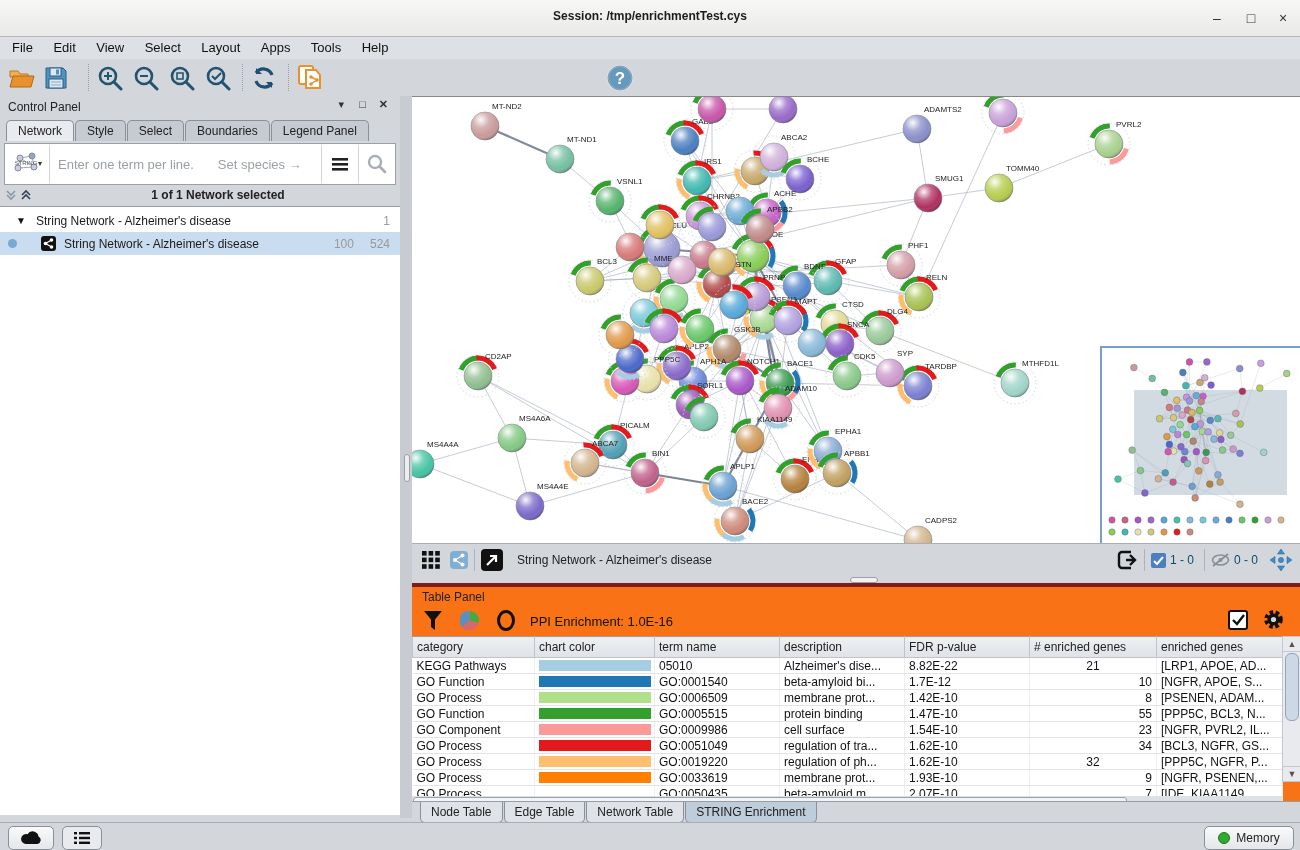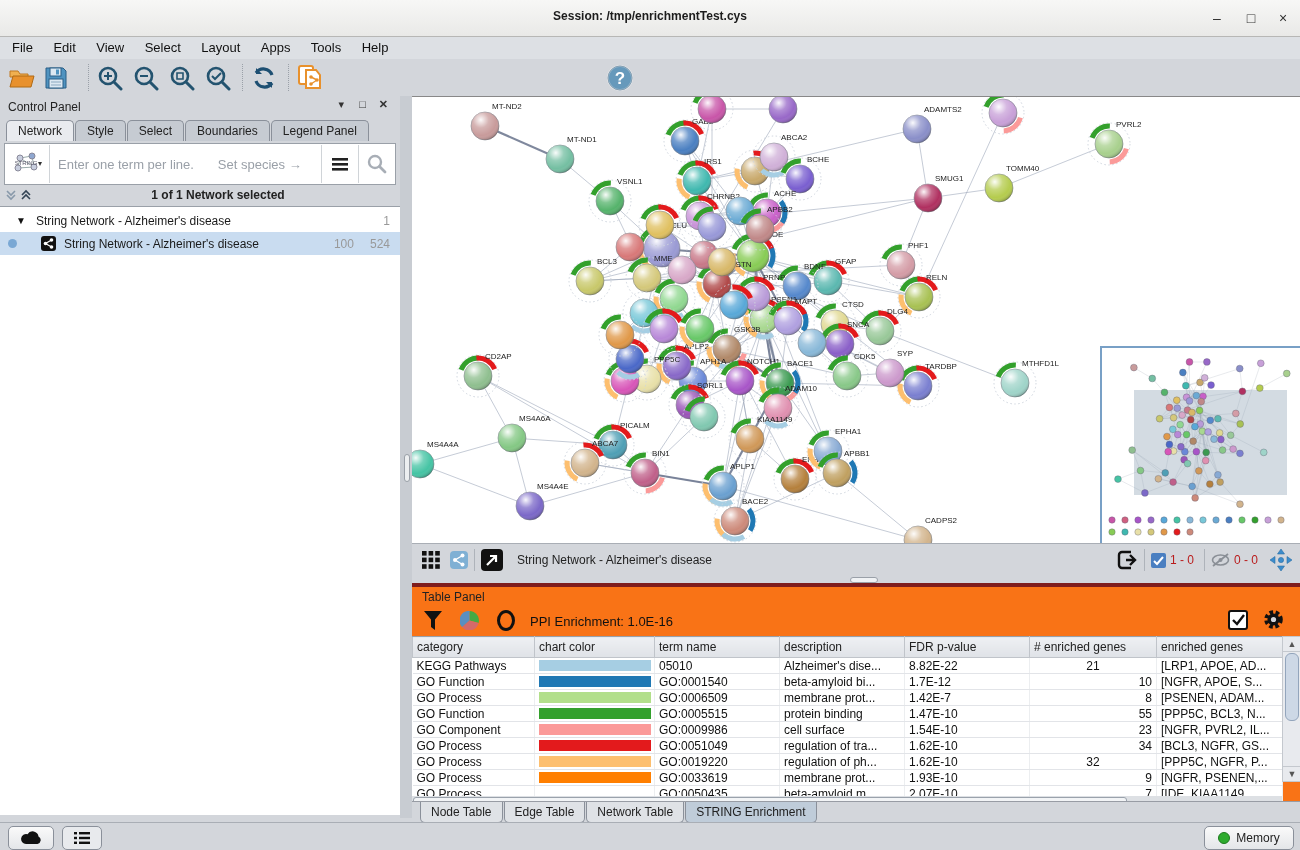--- a/index.html
+++ b/index.html
@@ -40,21 +40,21 @@
   .tree-row{left:0;width:400px;height:23px;font-size:12px;display:flex;align-items:center;}
   .tree-row.selected{background:#c9dcf0;}
   .num{color:#999;font-size:12px;}
   
   #v-splitter{left:400px;top:96px;width:12px;height:722px;background:#c8ccd2;}
   #v-handle{left:4px;top:358px;width:4px;height:26px;border-radius:3px;background:#eceef0;border:1px solid #9aa0a8;}
   #network-view{left:412px;top:96px;width:888px;height:447px;background:#ffffff;border-top:1px solid #888;overflow:hidden;}
   #overview-inset{left:688px;top:249px;width:198px;height:196px;background:#fff;border:2px solid #78a0c6;}
   #net-toolbar{left:412px;top:543px;width:888px;height:32px;background:#d3d6db;border-top:1px solid #a9aeb5;display:flex;align-items:center;}
   #net-title{font-size:12px;color:#222;margin-left:14px;flex:1;}
-  .badge{font-size:12px;color:#b91c1c;margin:0 4px;}
+  .badge{font-size:12px;color:#0c4a6e;margin:0 4px;}
   .nt-sep{height:22px;border-left:1px solid #aeb3ba;margin:0 6px;}
   
   #h-splitter{left:412px;top:575px;width:888px;height:8px;background:#d3d6db;}
   #h-handle{left:438px;top:2px;width:26px;height:4px;border-radius:3px;background:#f0f2f4;border:1px solid #9aa0a8;}
   
   #table-panel{left:412px;top:583px;width:976px;height:217px;background:#f97316;border-top:4px solid #7f1d1d;}
   #tp-header-text{left:10px;top:3px;font-size:12px;color:#222;}
   #tp-toolbar{left:0;top:19px;width:888px;height:30px;}
   #ppi-text{left:118px;top:8px;font-size:13px;color:#111;}
   #enrich-table{left:0;top:49px;width:870px;border-collapse:collapse;table-layout:fixed;background:#fff;font-size:12px;}
@@ -1409,21 +1409,21 @@
           <td style="text-align: right;">10</td>
           <td>[NGFR, APOE, S...</td>
         </tr>
         <tr>
           <td>GO Process</td>
           <td>
             <div class="swatch" style="background: rgb(178, 223, 138);"></div>
           </td>
           <td>GO:0006509</td>
           <td>membrane prot...</td>
-          <td>1.42E-7</td>
+          <td>1.42E-10</td>
           <td style="text-align: right;">8</td>
           <td>[PSENEN, ADAM...</td>
         </tr>
         <tr>
           <td>GO Function</td>
           <td>
             <div class="swatch" style="background: rgb(51, 160, 44);"></div>
           </td>
           <td>GO:0005515</td>
           <td>protein binding</td>

